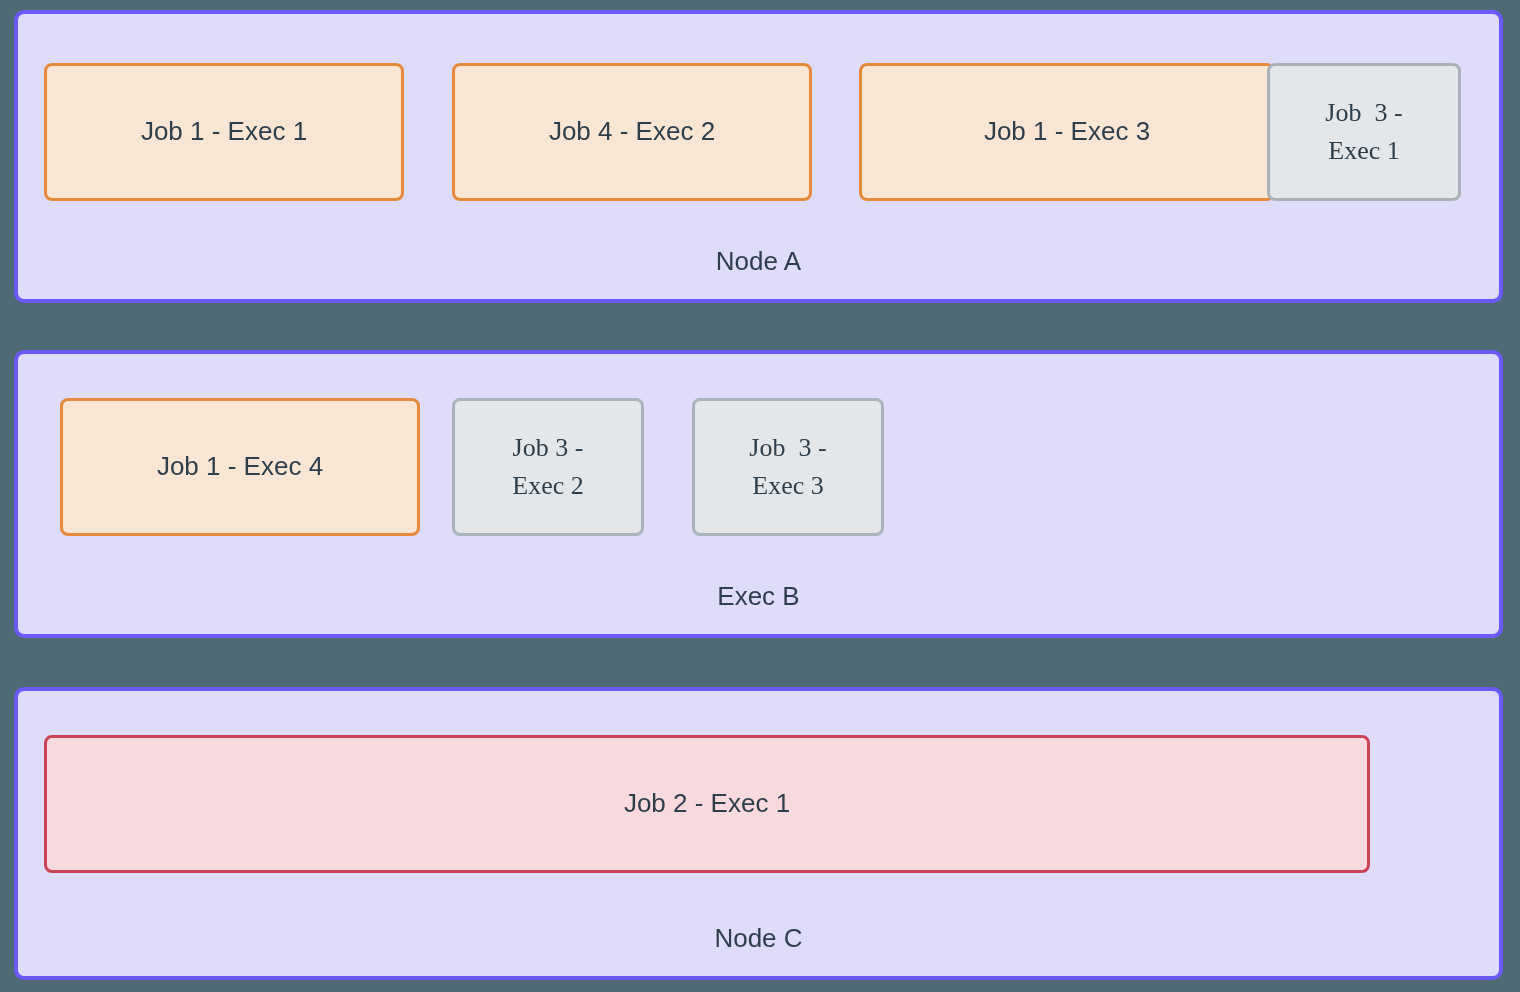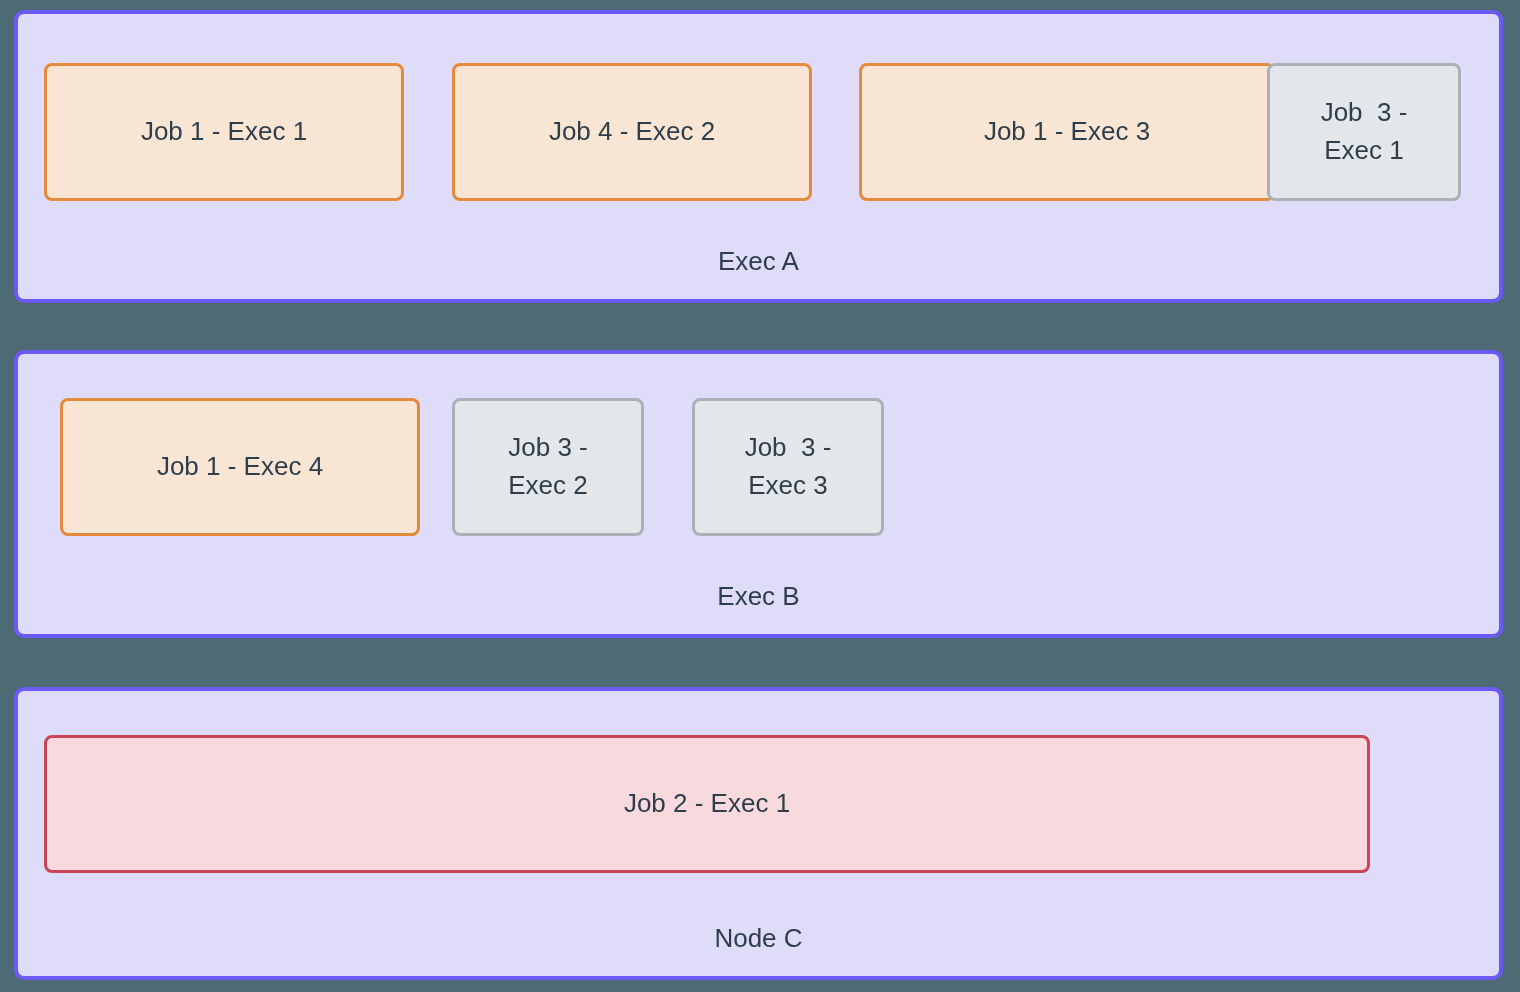--- a/index.html
+++ b/index.html
@@ -31,21 +31,21 @@
     position:absolute;height:138px;
     border-radius:8px;
     display:flex;align-items:center;justify-content:center;
     box-sizing:border-box;
   }
   .node-a .exec{top:49px;}
   .node-b .exec{top:44px;}
   .node-c .exec{top:44px;}
   .job1{background:var(--job1-fill);border:3.5px solid var(--job1-border);}
   .job2{background:var(--job2-fill);border:3.5px solid var(--job2-border);}
-  .job3{background:var(--job3-fill);border:3.5px solid var(--job3-border);}
+  .job3{background:var(--job3-fill);border:3.5px solid var(--job3-border);font-family:Liberation Serif, serif;}
   .exec-label{
     font-size:26px;line-height:1.45;
     text-align:center;white-space:pre-wrap;
     color:var(--text);
   }
   .node-label{
     position:absolute;left:0;right:0;bottom:22px;
     text-align:center;font-size:26px;color:var(--text);
   }
 </style>
@@ -61,21 +61,21 @@
     <div class="exec job1" style="left:434px;width:360px">
       <span class="exec-label">Job 4 - Exec 2</span>
     </div>
     <div class="exec job1" style="left:841px;width:416px">
       <span class="exec-label">Job 1 - Exec 3</span>
     </div>
     <div class="exec job3" style="left:1249px;width:194px">
       <span class="exec-label">Job  3 -
 Exec 1</span>
     </div>
-    <div class="node-label">Exec A</div>
+    <div class="node-label">Node A</div>
   </section>
 
   <section class="node node-b">
     <div class="exec job1" style="left:42px;width:360px">
       <span class="exec-label">Job 1 - Exec 4</span>
     </div>
     <div class="exec job3" style="left:434px;width:192px">
       <span class="exec-label">Job 3 -
 Exec 2</span>
     </div>

